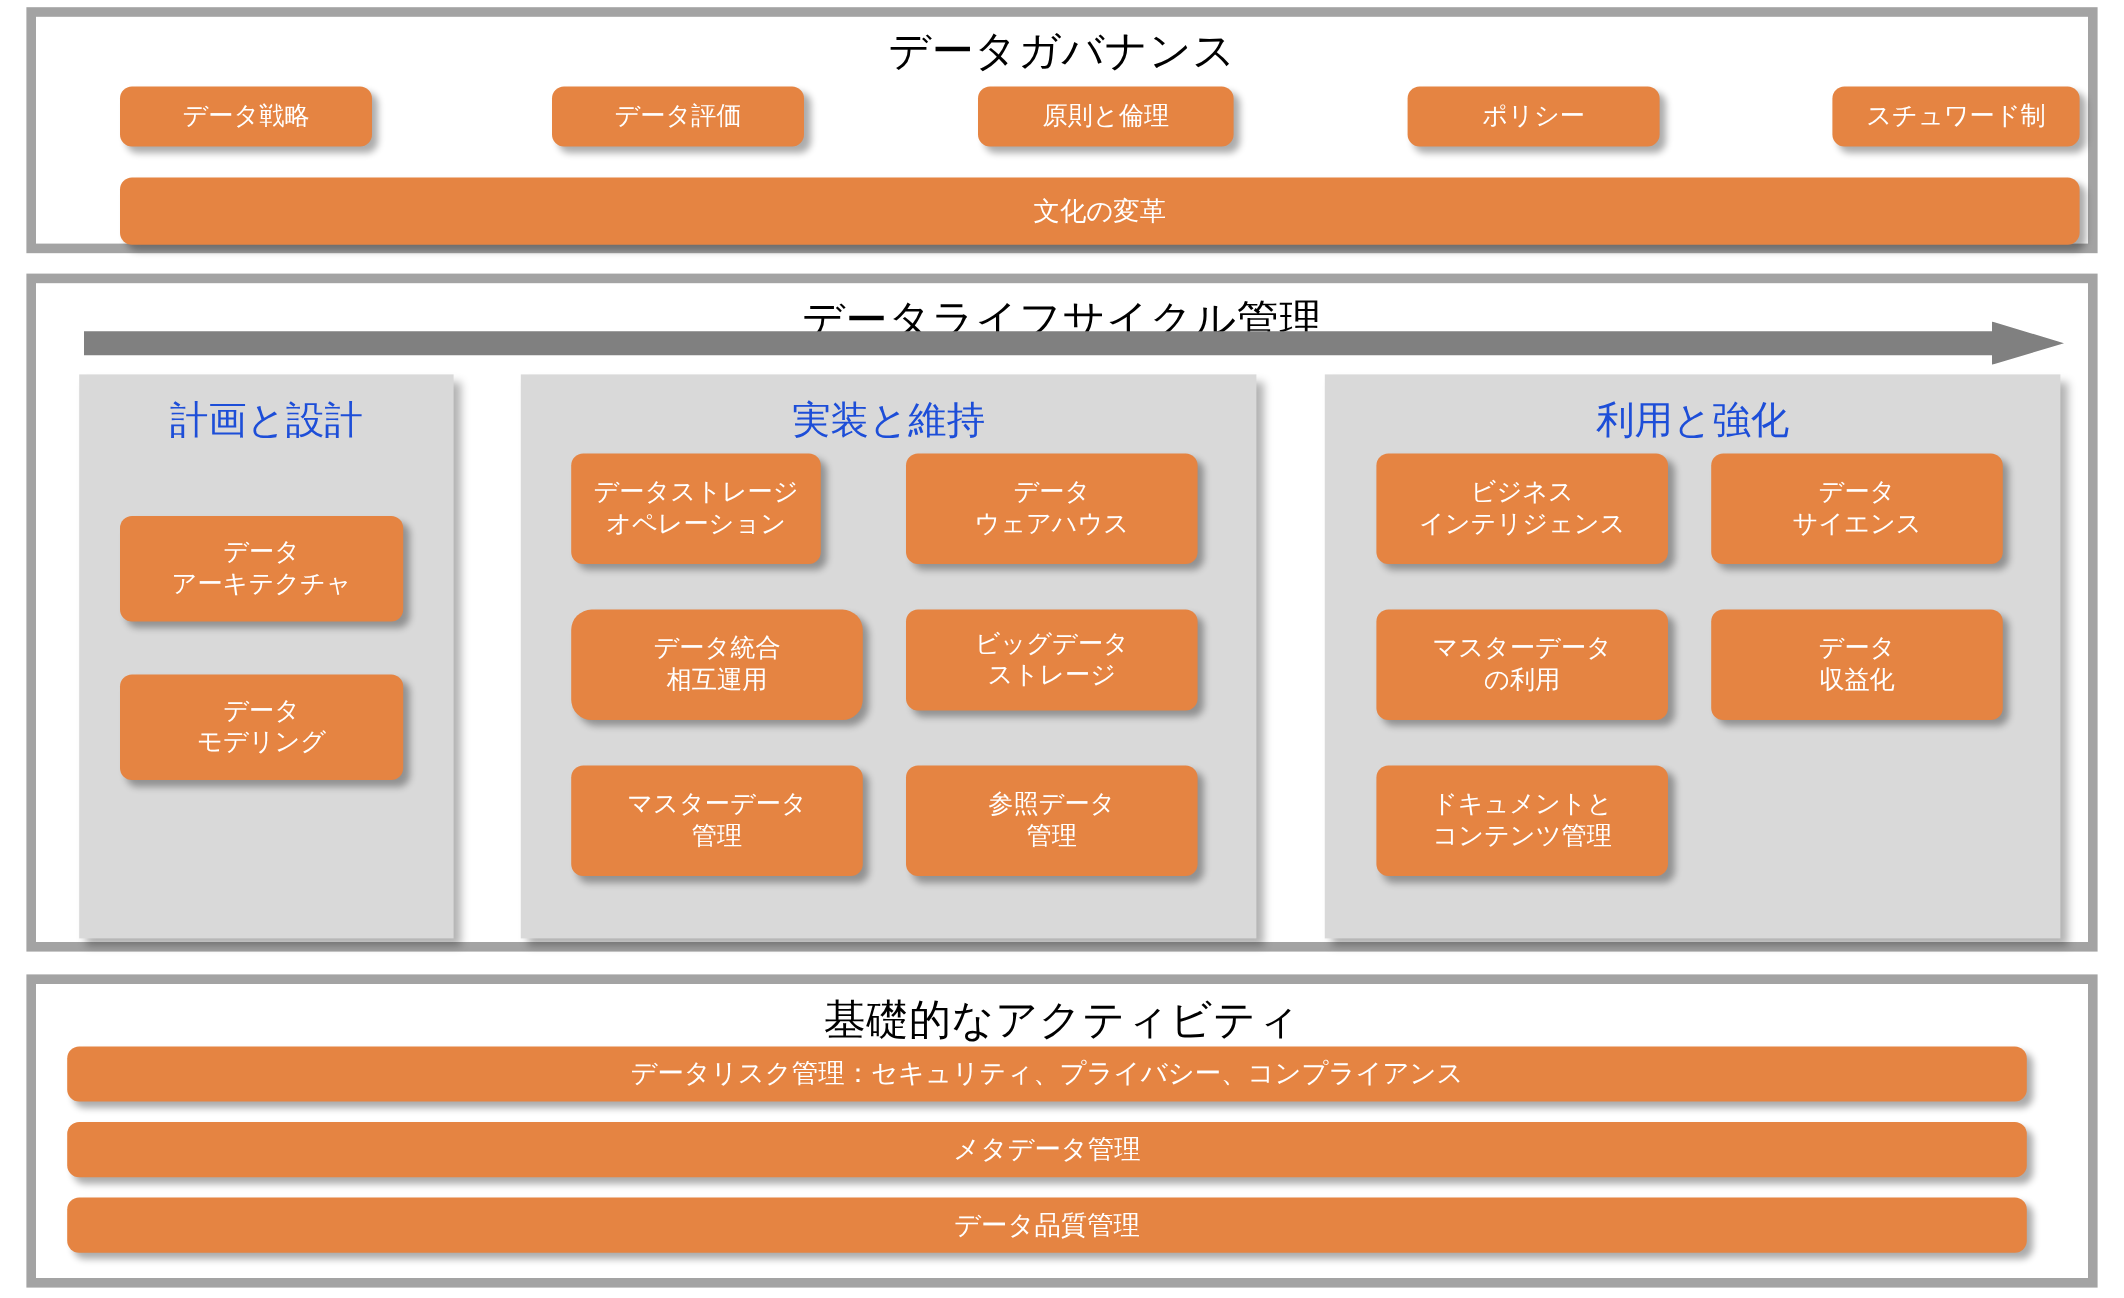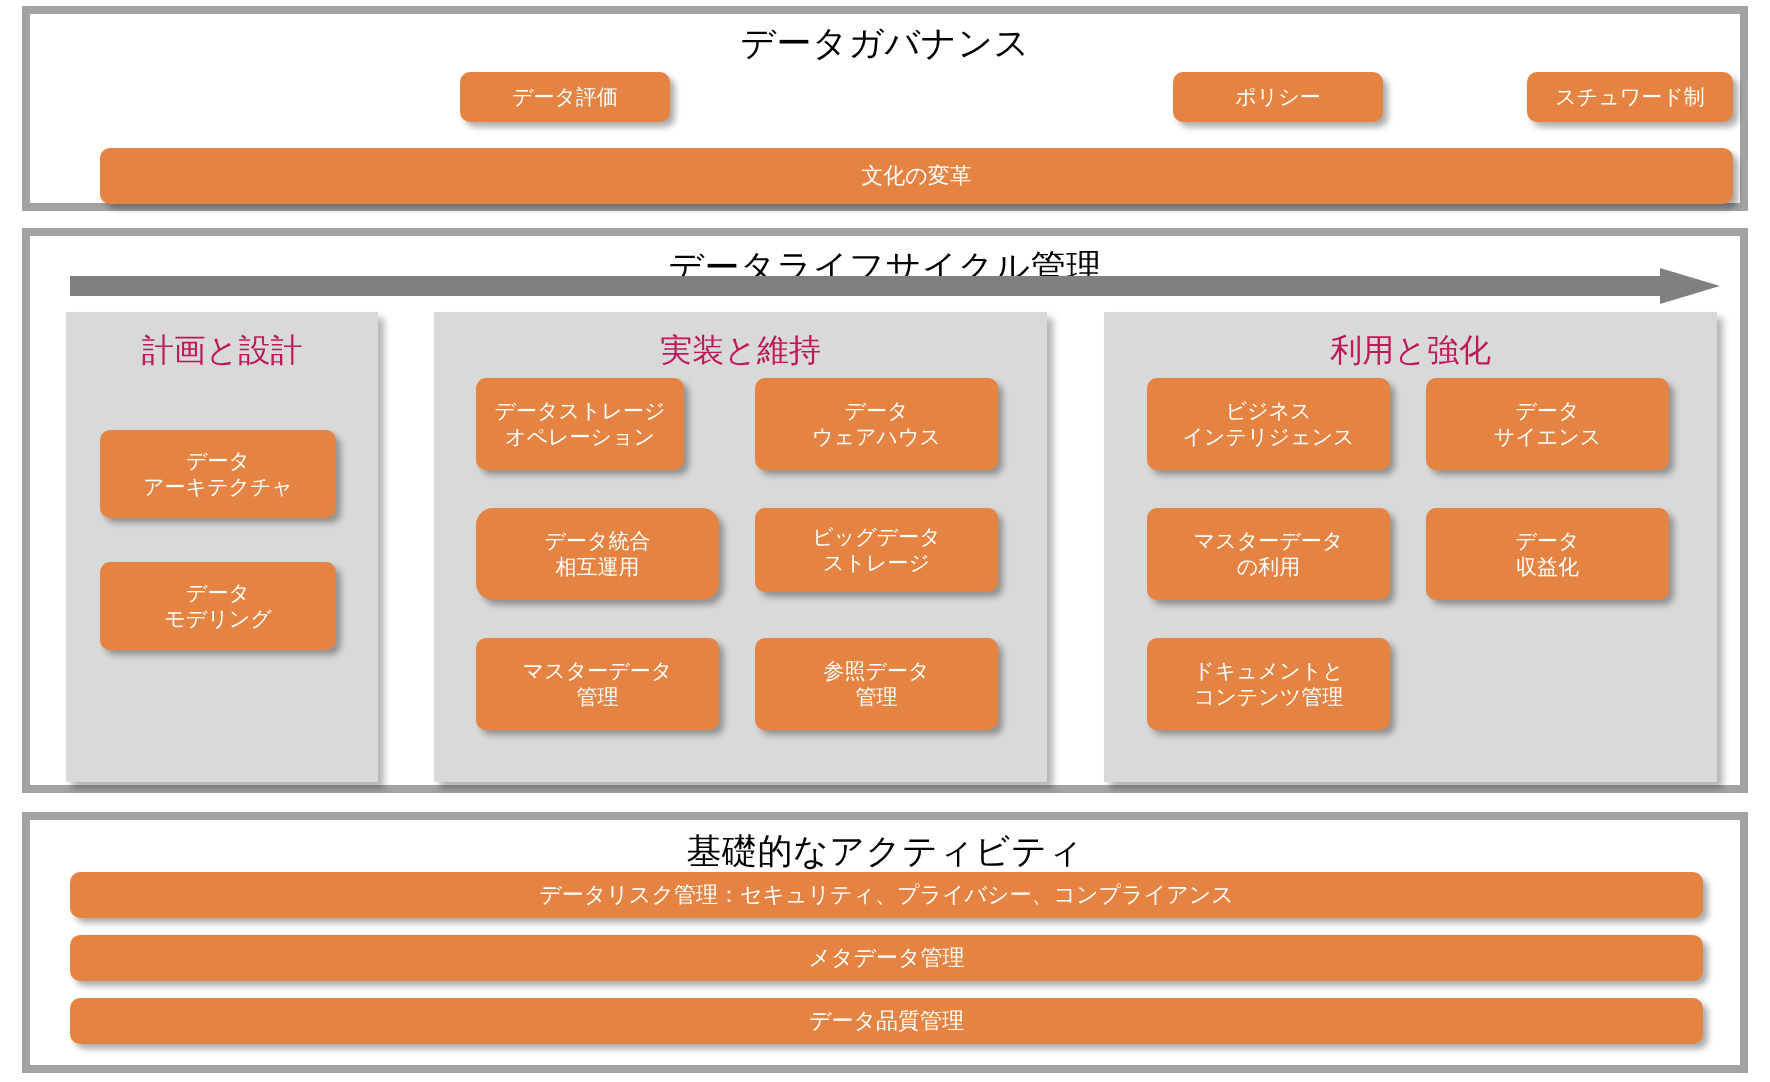--- a/index.html
+++ b/index.html
@@ -105,21 +105,21 @@
   #stage-2 { left: 1104px;top: 312px; width: 613px; height: 470px; }
 
   .stage-title {
     position: absolute;
     left: 0;
     top: 18px;
     width: 100%;
     text-align: center;
     font-size: 32px;
     line-height: 40px;
-    color: #be185d;
+    color: #1d4ed8;
   }
 
   .stage-pill {
     font-size: 21px;
   }
 
   
   #s0-0 { left: 100px; top: 430px; width: 236px; height: 88px; }
   #s0-1 { left: 100px; top: 562px; width: 236px; height: 88px; }
 
@@ -134,39 +134,45 @@
   
   #s2-0 { left: 1147px; top: 378px; width: 243px; height: 92px; }
   #s2-1 { left: 1426px; top: 378px; width: 243px; height: 92px; }
   #s2-2 { left: 1147px; top: 508px; width: 243px; height: 92px; }
   #s2-3 { left: 1426px; top: 508px; width: 243px; height: 92px; }
   #s2-4 { left: 1147px; top: 638px; width: 243px; height: 92px; }
   #s2-5 { left: 1426px; top: 638px; width: 243px; height: 92px; }
 
   
   .found-bar {
-    left: 70px;
+    left: 56px;
     width: 1633px;
     height: 46px;
     font-size: 22px;
   }
   #found-0 { top: 872px; }
   #found-1 { top: 935px; }
   #found-2 { top: 998px; }
 </style>
 </head>
 <body>
 
 <div id="canvas">
 
   <div class="panel" id="panel-governance">
     <div class="panel-title" id="title-governance">データガバナンス</div>
 
+    <div class="pill gov-pill" id="gov-0">
+      <span class="plabel">データ戦略</span>
+    </div>
     <div class="pill gov-pill" id="gov-1">
       <span class="plabel">データ評価</span>
+    </div>
+    <div class="pill gov-pill" id="gov-2">
+      <span class="plabel">原則と倫理</span>
     </div>
     <div class="pill gov-pill" id="gov-4">
       <span class="plabel">スチュワード制</span>
     </div>
     <div class="pill gov-pill" id="gov-3">
       <span class="plabel">ポリシー</span>
     </div>
 
     <div class="pill" id="gov-wide">
       <span class="plabel">文化の変革</span>

